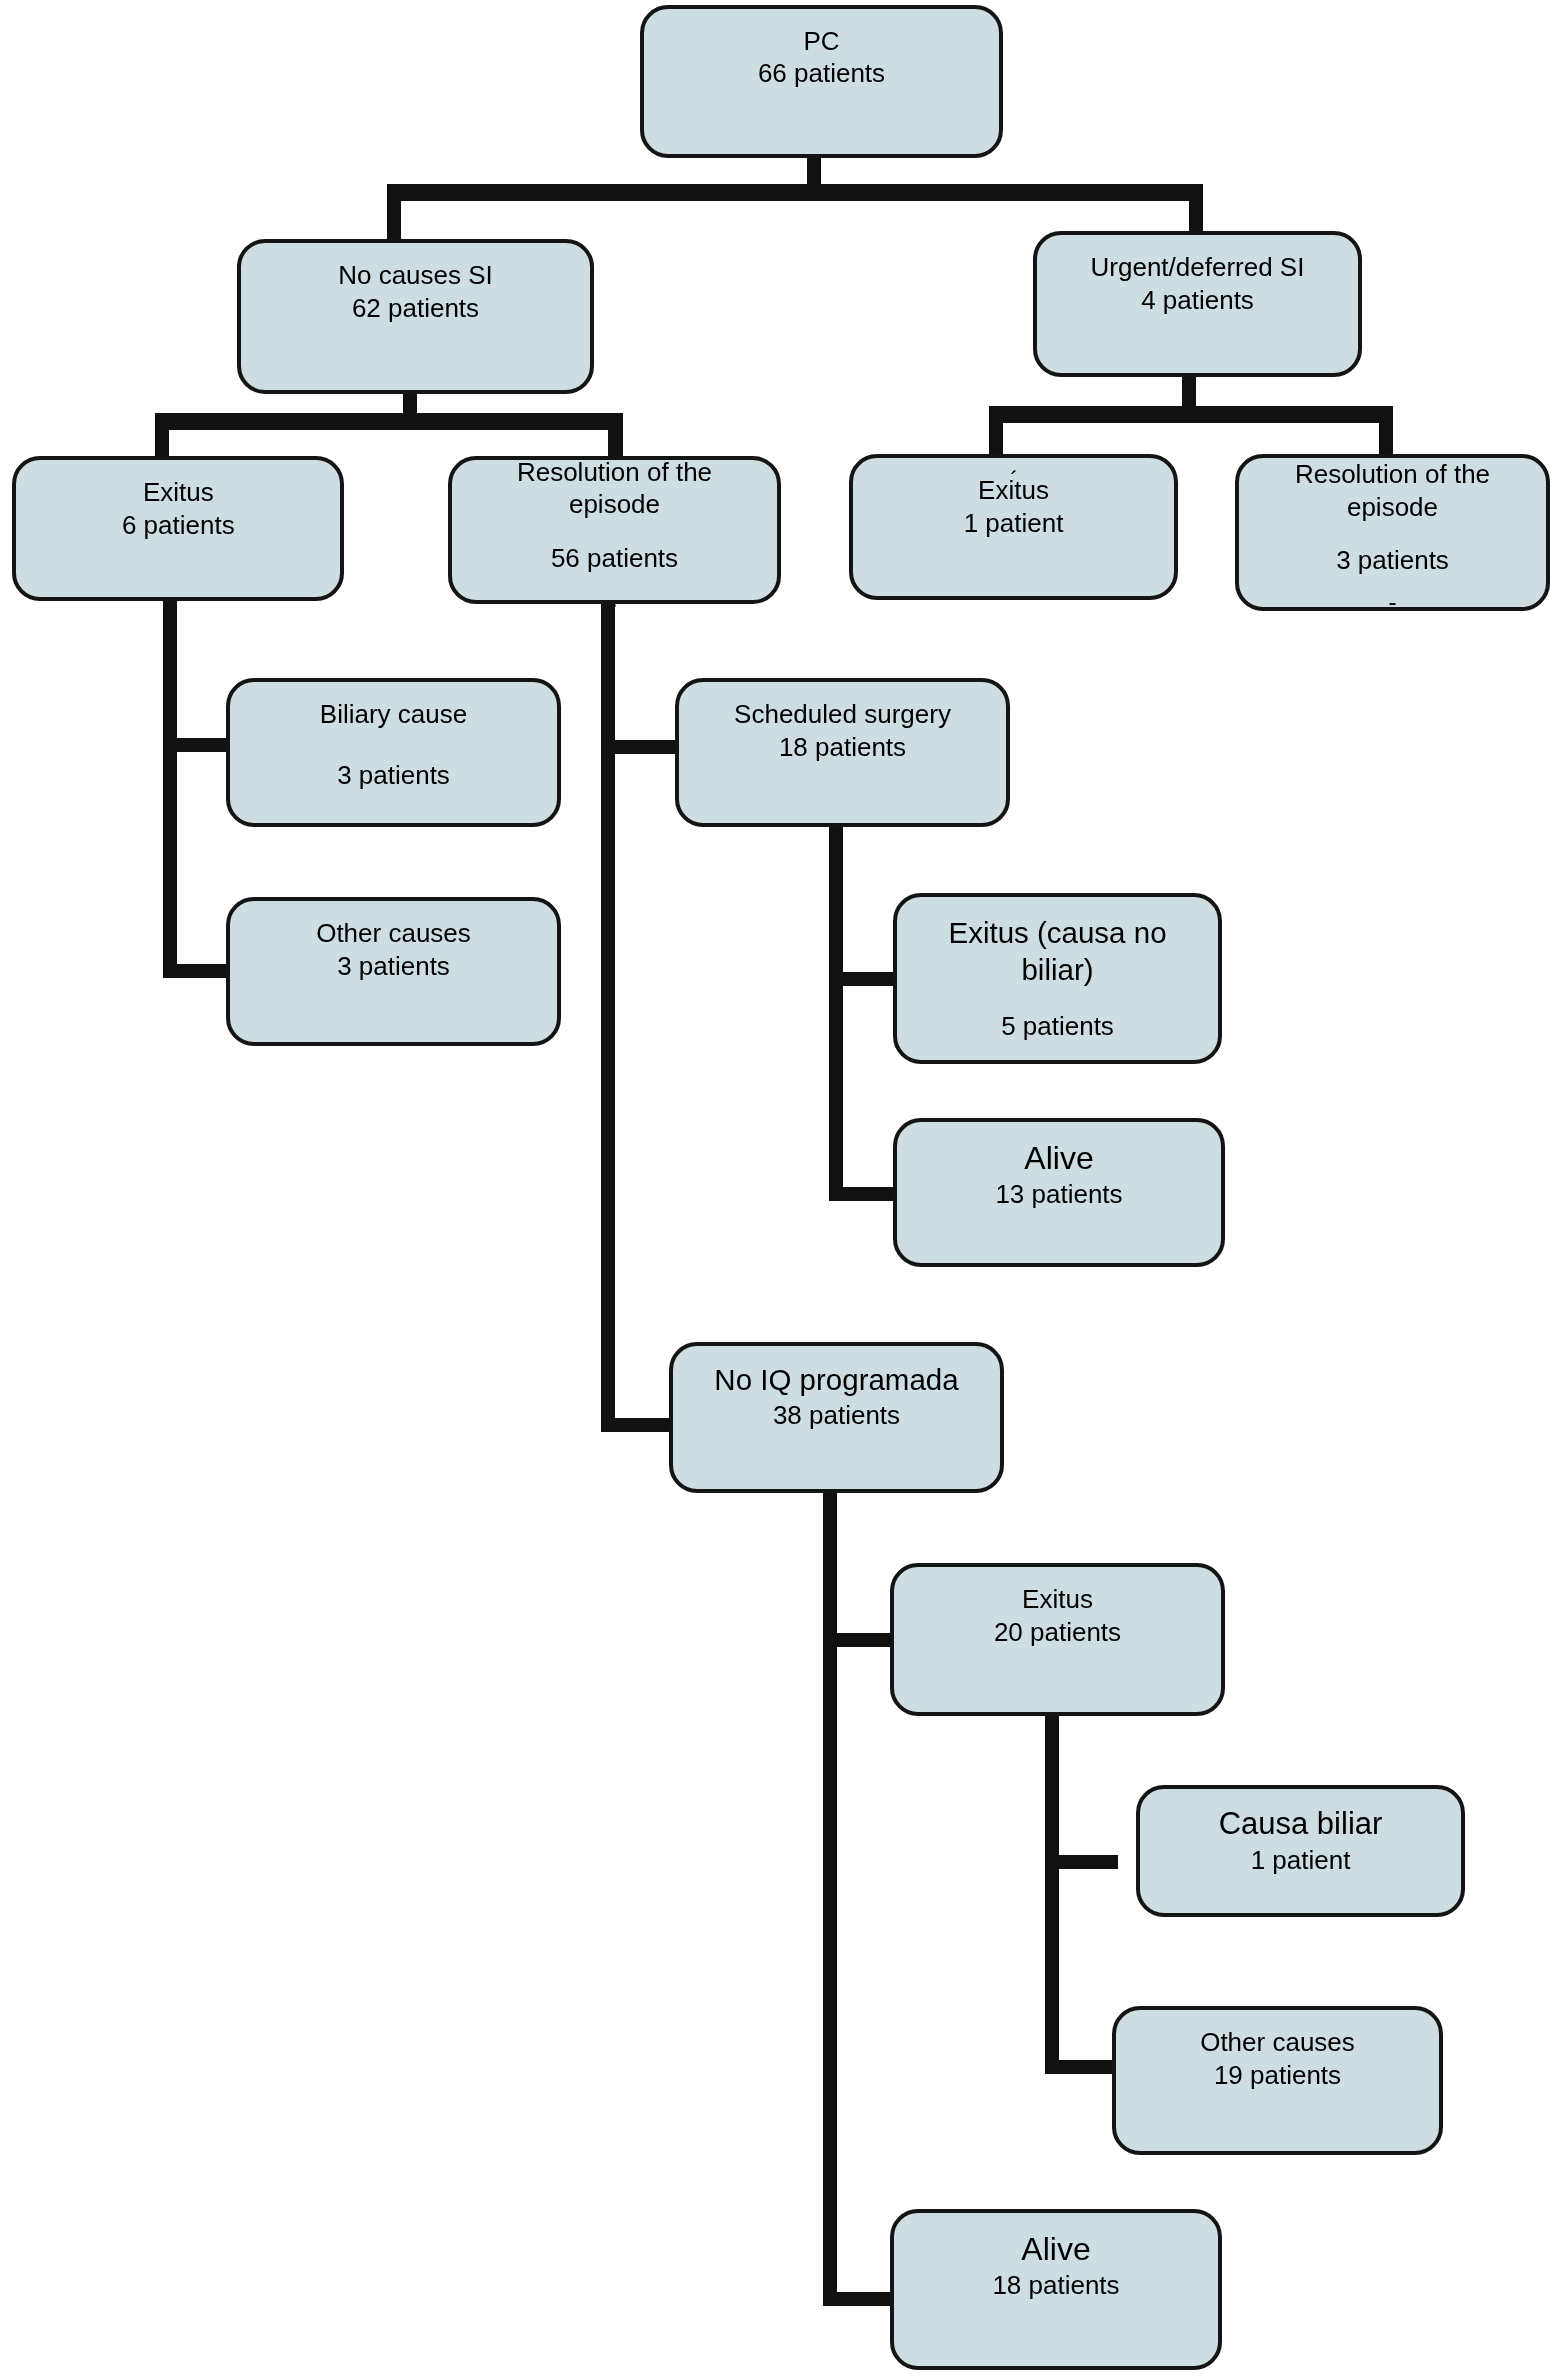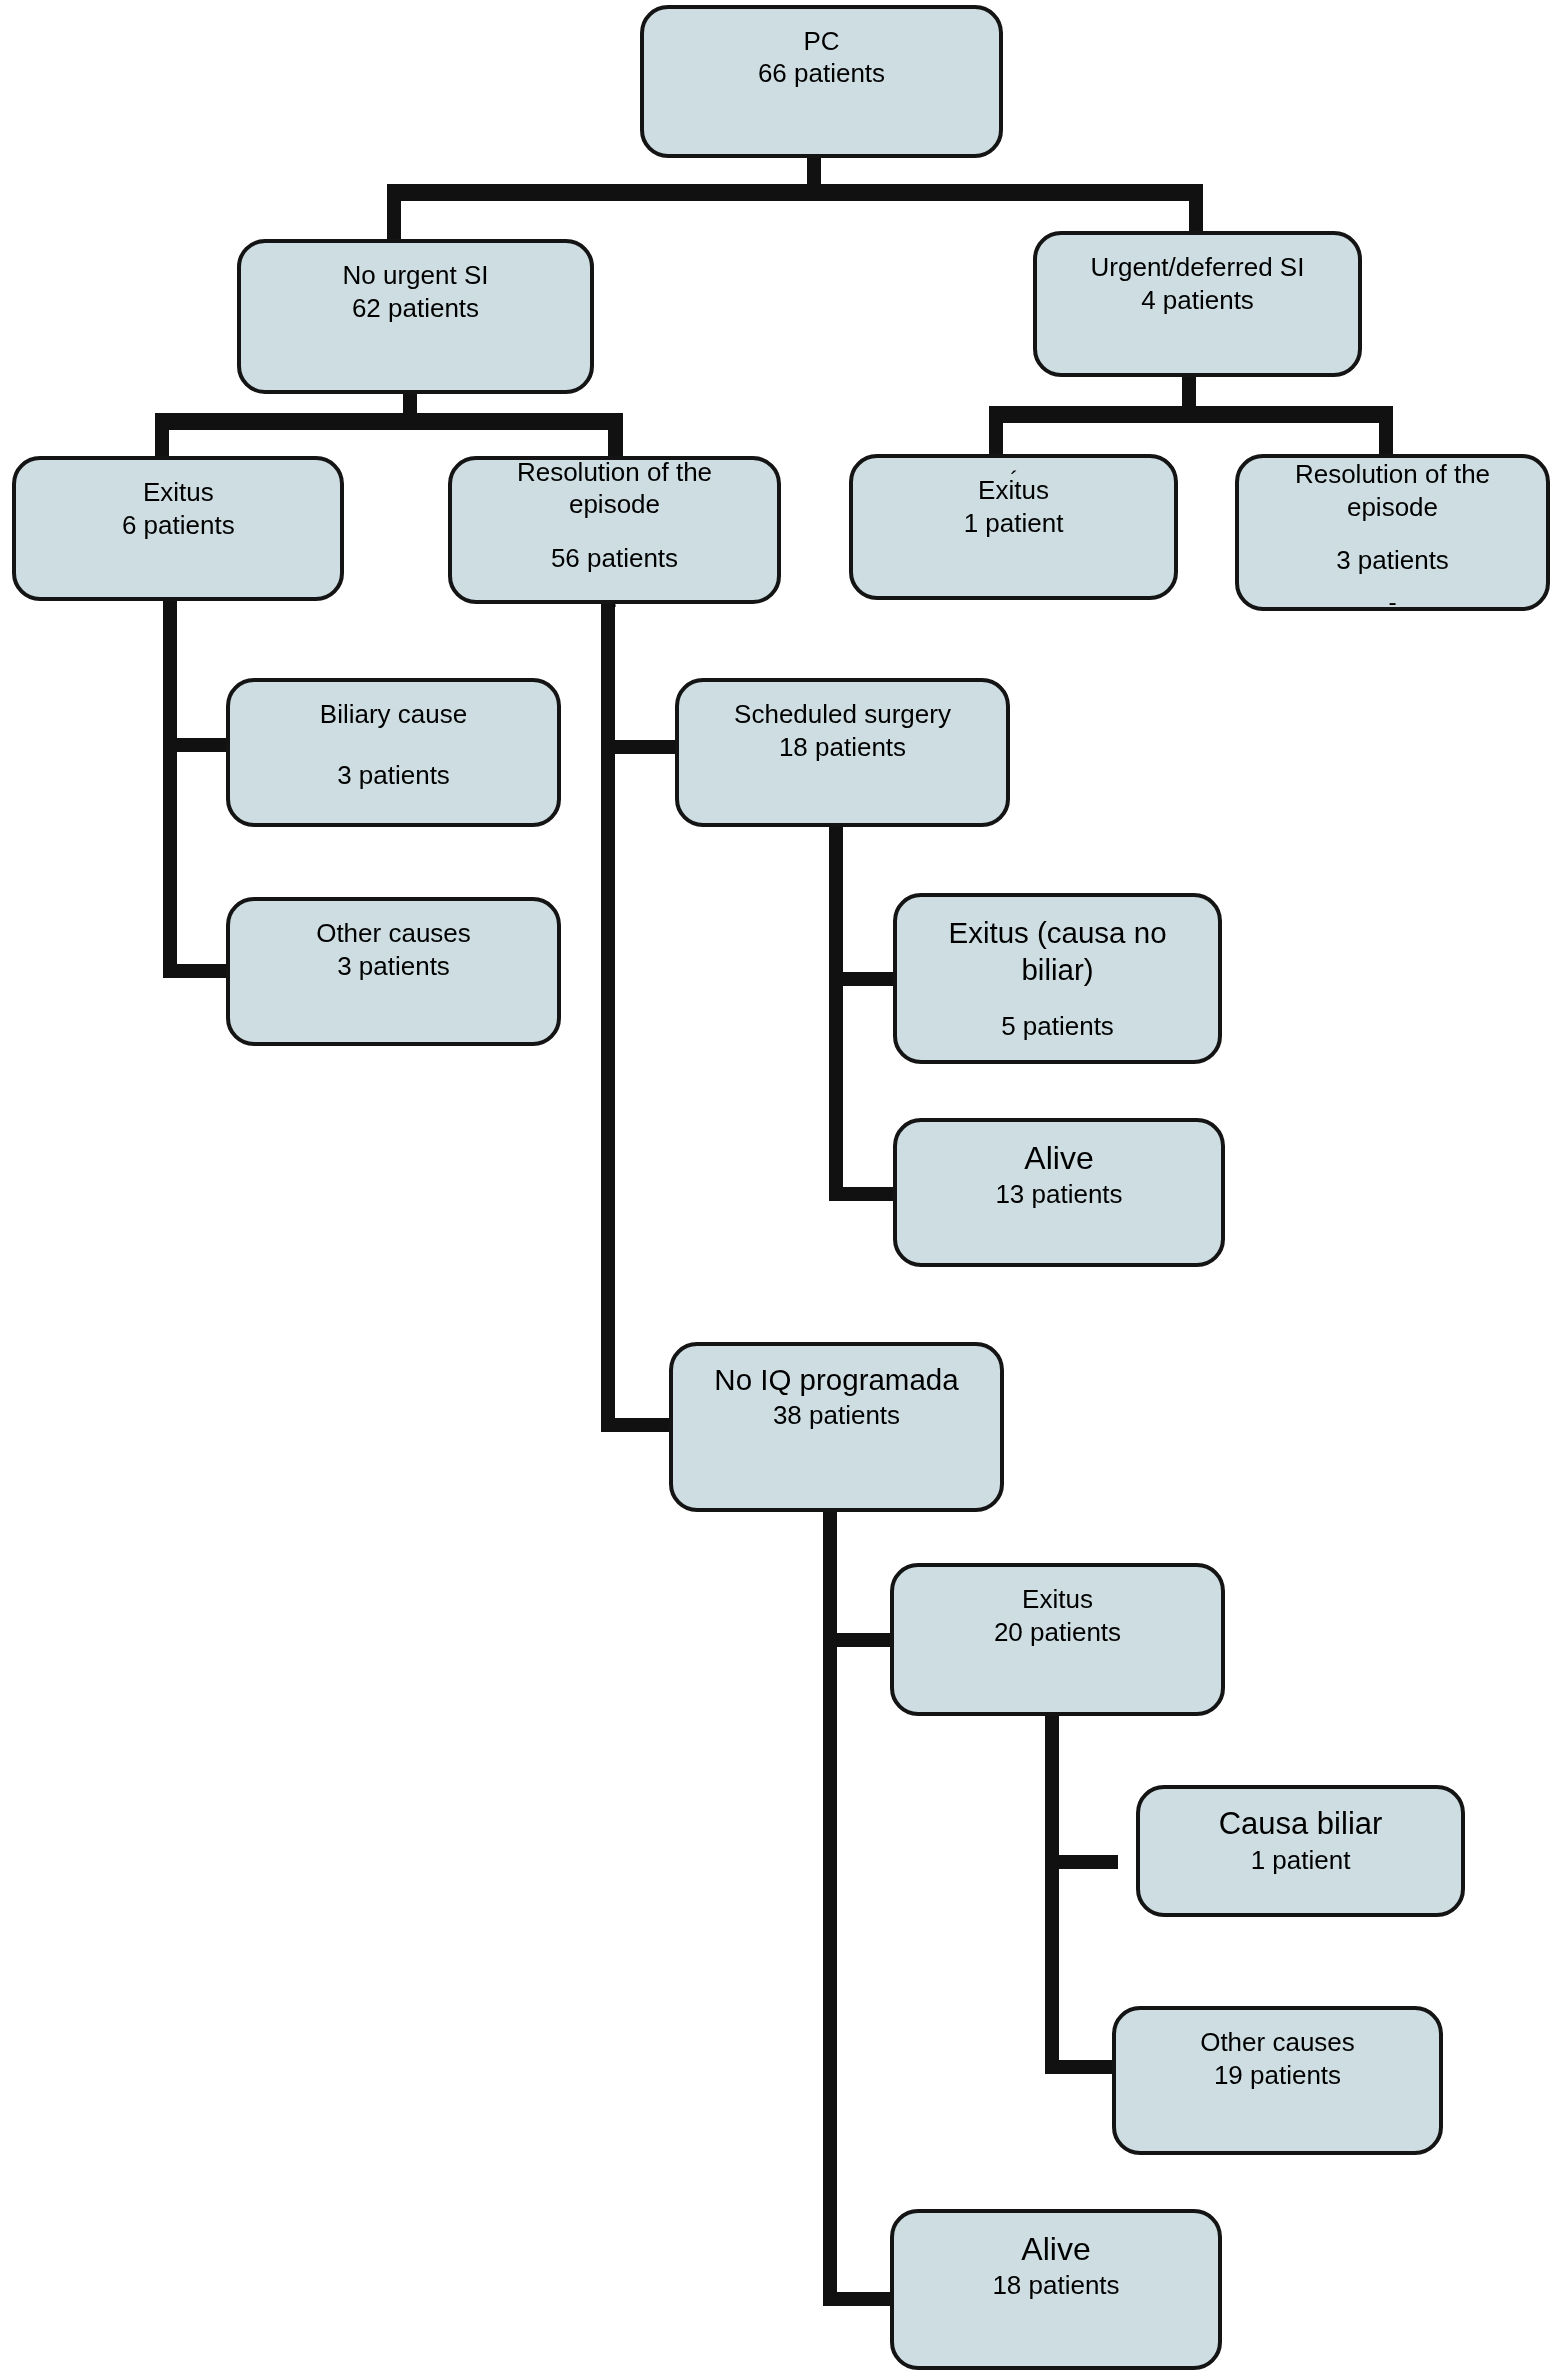--- a/index.html
+++ b/index.html
@@ -63,21 +63,21 @@
   <div class="line" style="left:1045px;top:1715px;width:13.5px;height:359px;"></div>
   <div class="line" style="left:1045px;top:1855px;width:73px;height:13.5px;"></div>
   <div class="line" style="left:1045px;top:2060px;width:69px;height:13.5px;"></div>
 
   <div class="node" style="left:640px;top:4.9px;width:363px;height:153px;">
     <div class="label">PC</div>
     <div class="count">66 patients</div>
   </div>
 
   <div class="node" style="left:237px;top:239px;width:357px;height:155px;">
-    <div class="label">No urgent SI</div>
+    <div class="label">No causes SI</div>
     <div class="count">62 patients</div>
   </div>
 
   <div class="node" style="left:1033px;top:231px;width:329px;height:146px;">
     <div class="label">Urgent/deferred SI</div>
     <div class="count">4 patients</div>
   </div>
 
   <div class="node" style="left:12.3px;top:456px;width:332px;height:145px;">
     <div class="label">Exitus</div>
@@ -120,21 +120,21 @@
   <div class="node three-line" style="left:893px;top:893px;width:329px;height:171px;">
     <div class="label wrap-430 fs48">Exitus (causa no biliar)</div>
     <div class="count">5 patients</div>
   </div>
 
   <div class="node" style="left:893px;top:1118px;width:332px;height:149px;">
     <div class="label fs52">Alive</div>
     <div class="count">13 patients</div>
   </div>
 
-  <div class="node" style="left:669px;top:1342px;width:335px;height:170px;">
+  <div class="node" style="left:669px;top:1342px;width:335px;height:151px;">
     <div class="label fs48">No IQ programada</div>
     <div class="count">38 patients</div>
   </div>
 
   <div class="node" style="left:890px;top:1563px;width:335px;height:153px;">
     <div class="label">Exitus</div>
     <div class="count">20 patients</div>
   </div>
 
   <div class="node" style="left:1136px;top:1785px;width:329px;height:132px;">

